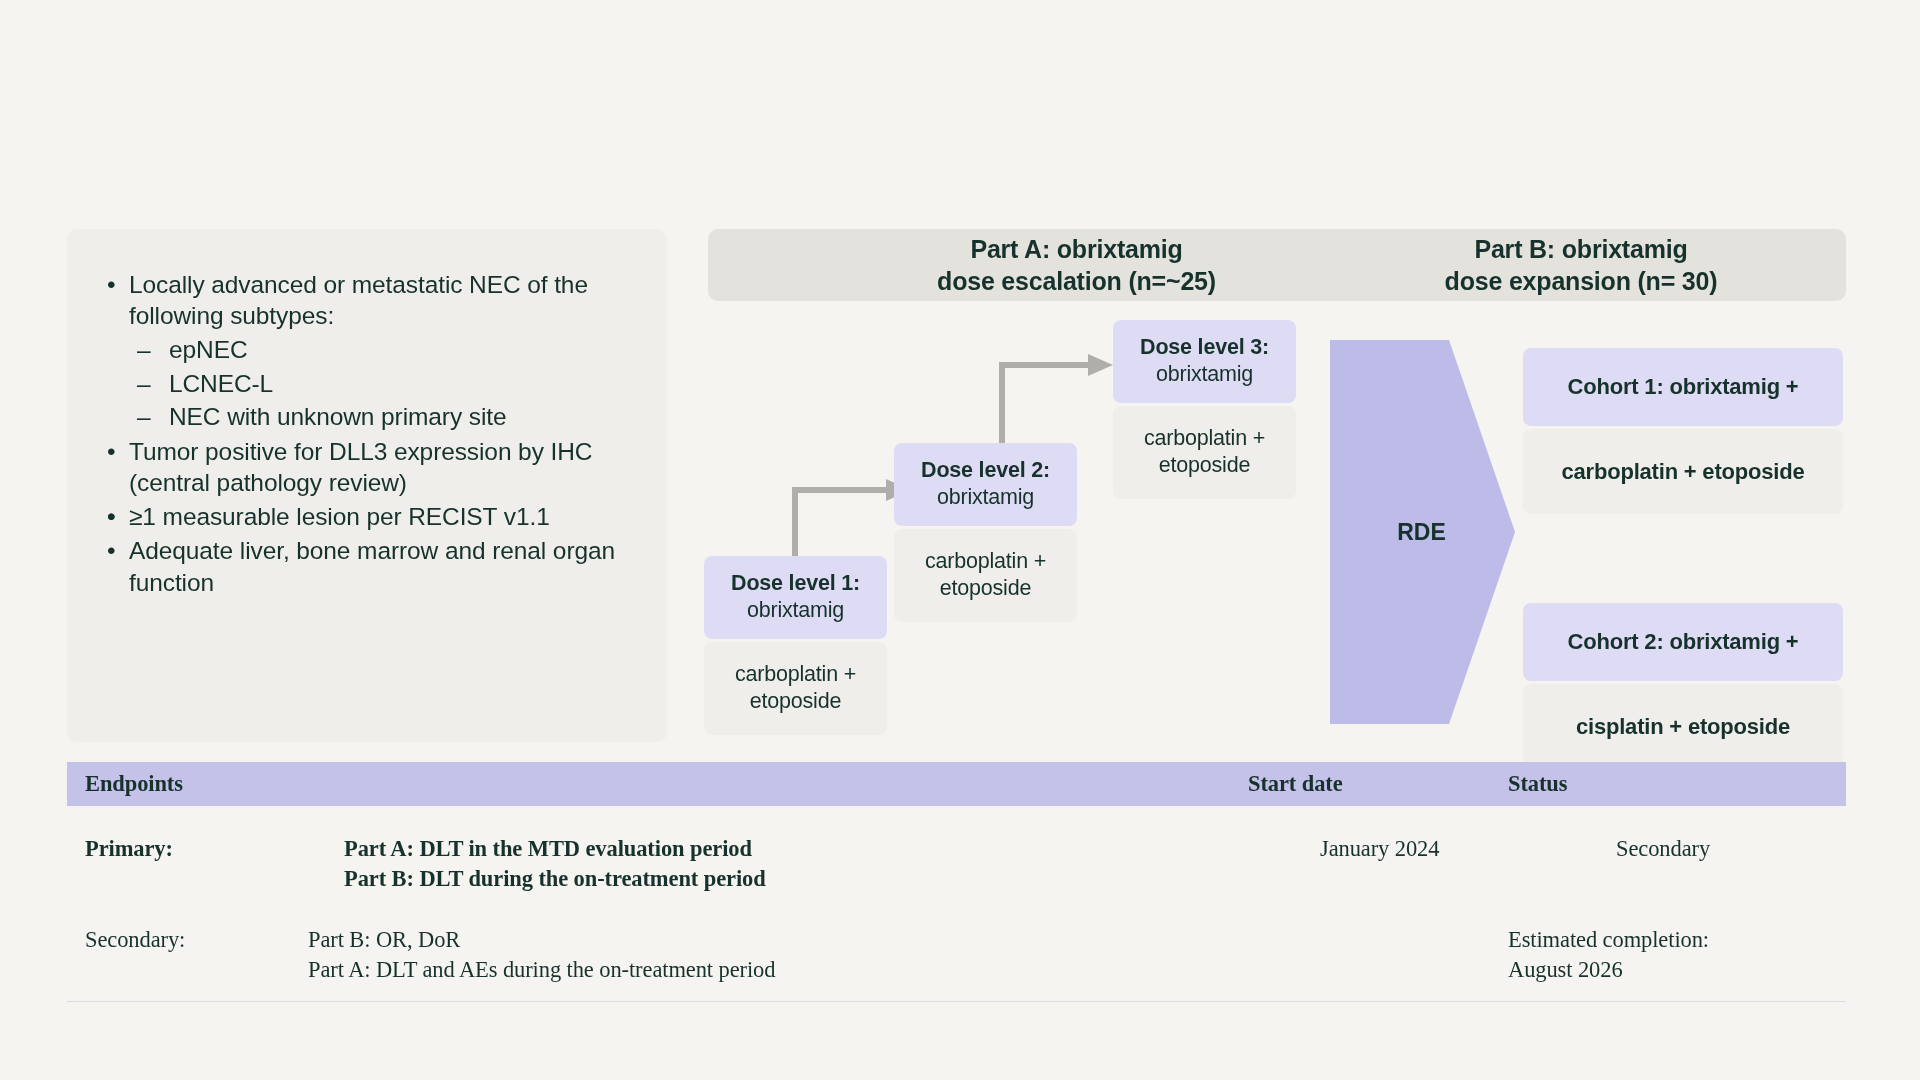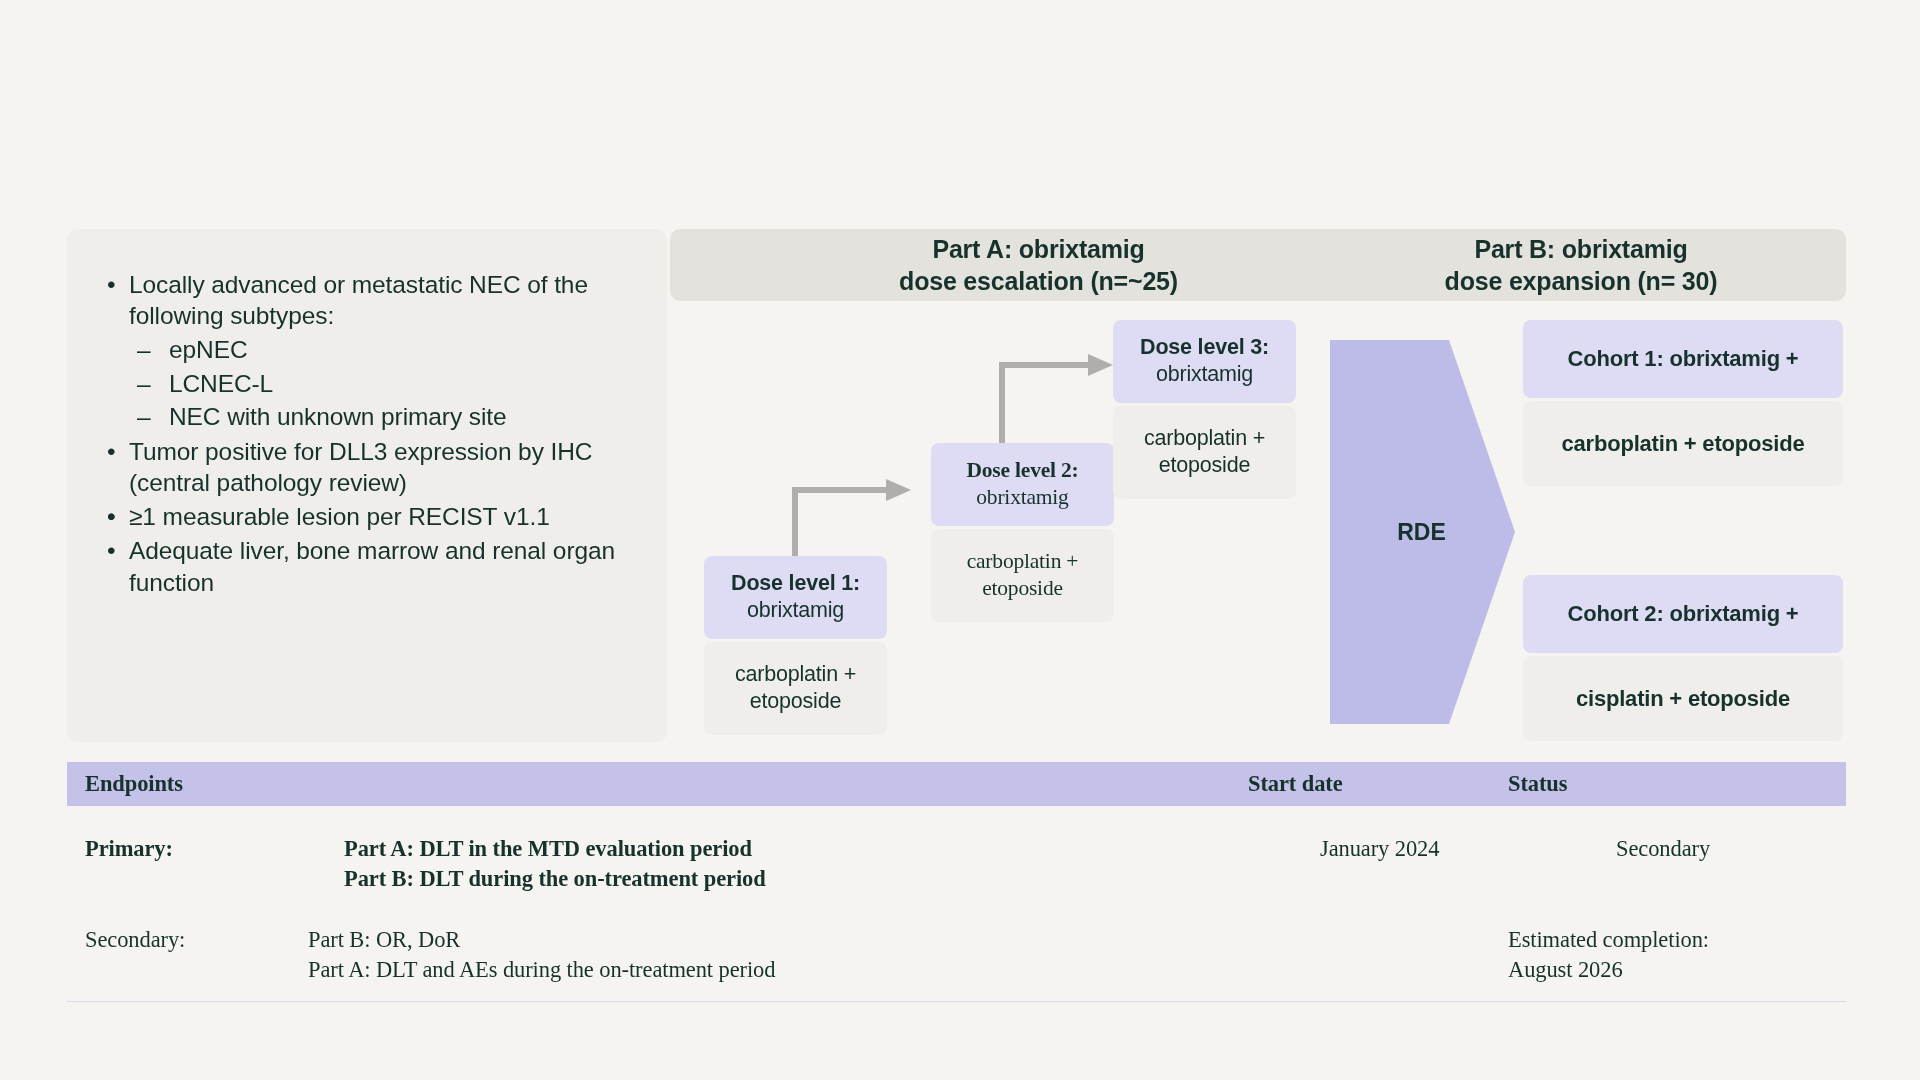--- a/index.html
+++ b/index.html
@@ -62,27 +62,27 @@
     border-radius: 10px;
     display: flex;
     align-items: center;
     justify-content: center;
     text-align: center;
     font-weight: bold;
     font-size: 25px;
     line-height: 1.28;
     letter-spacing: -0.2px;
   }
-  #part-a-header { left: 670px; top: 229px; width: 704px; height: 72px; padding-left: 33px; }
+  #part-a-header { left: 708px; top: 229px; width: 704px; height: 72px; padding-left: 33px; }
   #part-b-header { left: 1316px; top: 229px; width: 530px; height: 72px; }
 
   
   .dose-stack { position: absolute; width: 183px; }
   #dose-stack-1 { left: 704px; top: 556px; }
-  #dose-stack-2 { left: 931px; top: 443px; font-family: Liberation Serif, serif; }
+  #dose-stack-2 { left: 894px; top: 443px; }
   #dose-stack-3 { left: 1113px; top: 320px; }
 
   .dose-head {
     background: #dedcf4;
     border-radius: 8px;
     padding: 14px 8px 16px;
     text-align: center;
     line-height: 1.24;
   }
   .dose-head .t1 { font-weight: bold; font-size: 21.5px; display: block; letter-spacing: -0.2px;}
@@ -122,20 +122,21 @@
 
   .cohort-head {
     background: #dedcf4;
     border-radius: 8px;
     height: 78px;
     display: flex; align-items: center; justify-content: center;
     text-align: center;
     font-weight: bold;
     font-size: 22px;
     letter-spacing: -0.2px;
+    margin-top: 28px;
   }
   .cohort-body {
     background: #efeeea;
     border-radius: 8px;
     margin-top: 3px;
     height: 85px;
     display: flex; align-items: center; justify-content: center;
     text-align: center;
     font-weight: bold;
     font-size: 22px;

